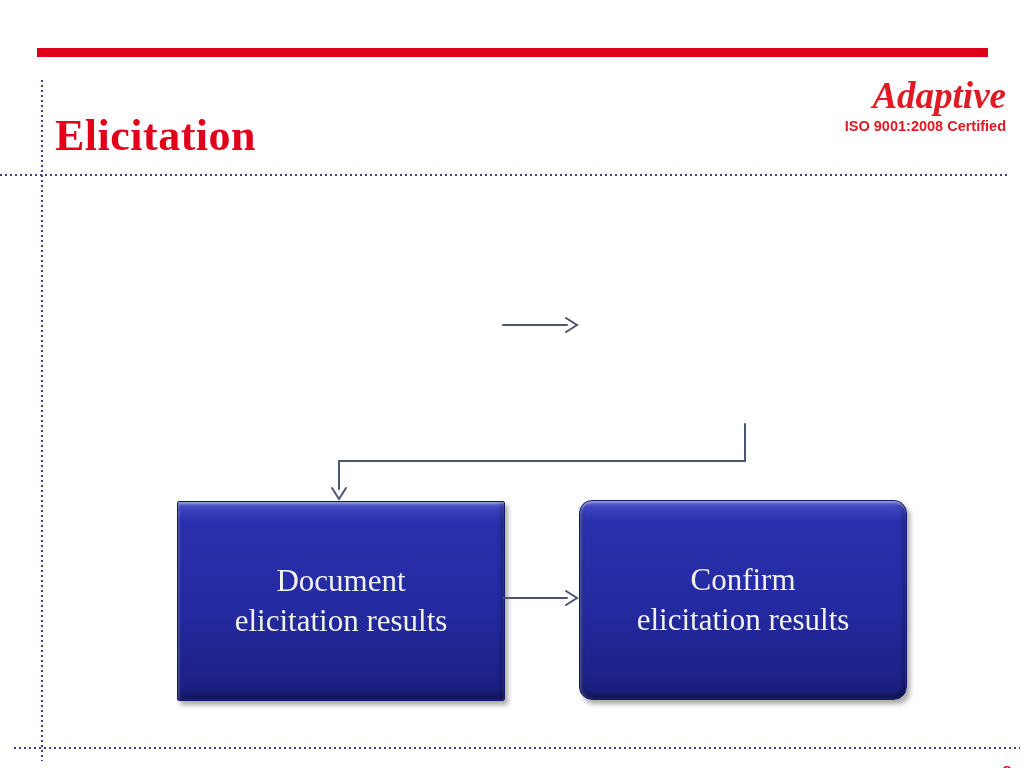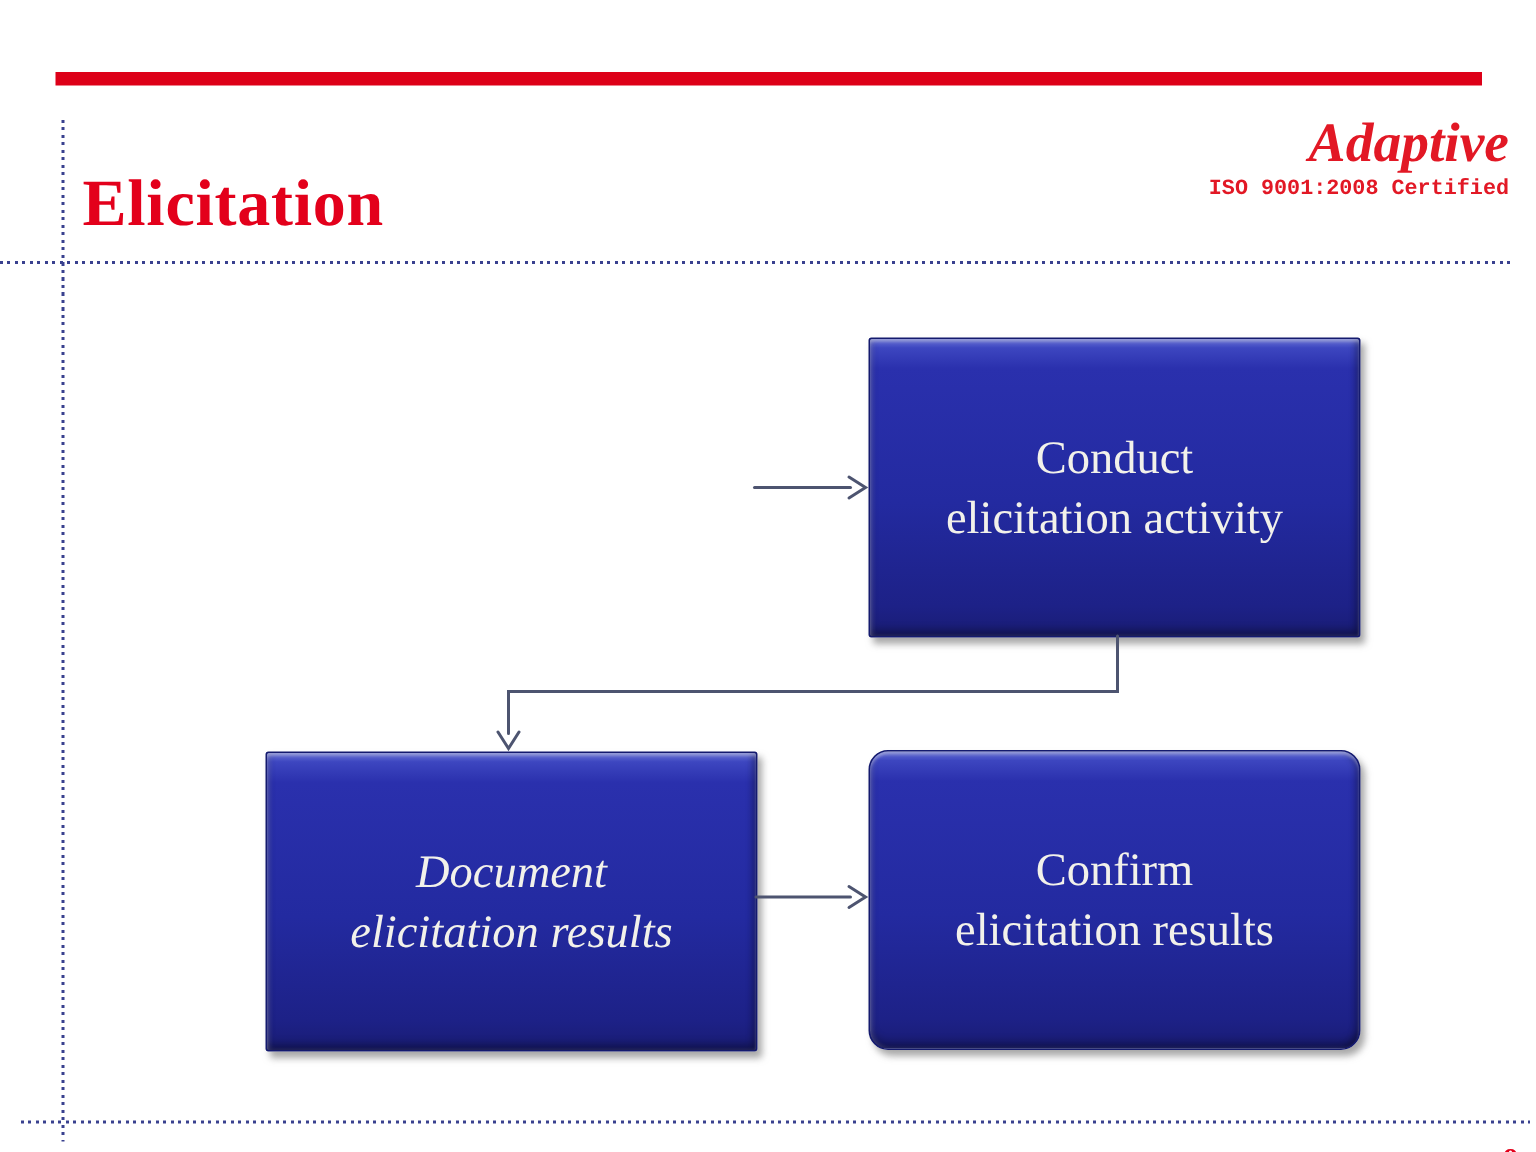--- a/index.html
+++ b/index.html
@@ -37,21 +37,21 @@
   .logo{
     position:absolute;right:18px;top:28px;width:260px;
     text-align:right;color:#e21825;
   }
   .logo-name{
     font-family:"Liberation Serif", serif;
     font-style:italic;font-weight:bold;
     font-size:37px;line-height:40px;
   }
   .logo-cert{
-    font-family:Liberation Mono, monospace;
+    font-family:Liberation Sans, sans-serif;
     font-weight:bold;font-size:14.5px;line-height:18px;margin-top:1px;
   }
 
   
   .node{
     position:absolute;width:326px;height:198px;
     display:flex;align-items:center;justify-content:center;
     text-align:center;
     border:1px solid #141a6e;border-radius:2px;
     background:linear-gradient(180deg,
@@ -64,21 +64,21 @@
       inset 0 -4px 6px rgba(0,0,0,0.30),
       inset -3px 0 4px rgba(0,0,0,0.18);
   }
   .node-label{
     font-family:"Liberation Serif", serif;
     font-size:31px;line-height:1.28;color:#f2f1ea;
     white-space:pre-line;
   }
   .node-1{left:176px;top:175px;}
   .node-2{left:579px;top:177px;}
-  .node-3{left:177px;top:453px;font-style:italic;}
+  .node-3{left:177px;top:453px;}
   .node-4{left:579px;top:452px;border-radius:13px;}
 
   .connectors{
     position:absolute;left:0;top:0;width:1024px;height:768px;
     pointer-events:none;
   }
   .connectors path{
     fill:none;stroke:#4d5470;stroke-width:2;
     stroke-linecap:round;stroke-linejoin:miter;
   }
@@ -103,24 +103,20 @@
   <div class="h-dotted h-dotted-top"></div>
   <div class="h-dotted h-dotted-bottom"></div>
 
   <h1 class="title">Elicitation</h1>
 
   <div class="logo">
     <div class="logo-name">Adaptive</div>
     <div class="logo-cert">ISO 9001:2008 Certified</div>
   </div>
 
-  <div class="node node-2">
-    <span class="node-label">Conduct
-elicitation activity</span>
-  </div>
   <div class="node node-3">
     <span class="node-label">Document
 elicitation results</span>
   </div>
   <div class="node node-4">
     <span class="node-label">Confirm
 elicitation results</span>
   </div>
 
   <svg class="connectors" viewBox="0 0 1024 768">

